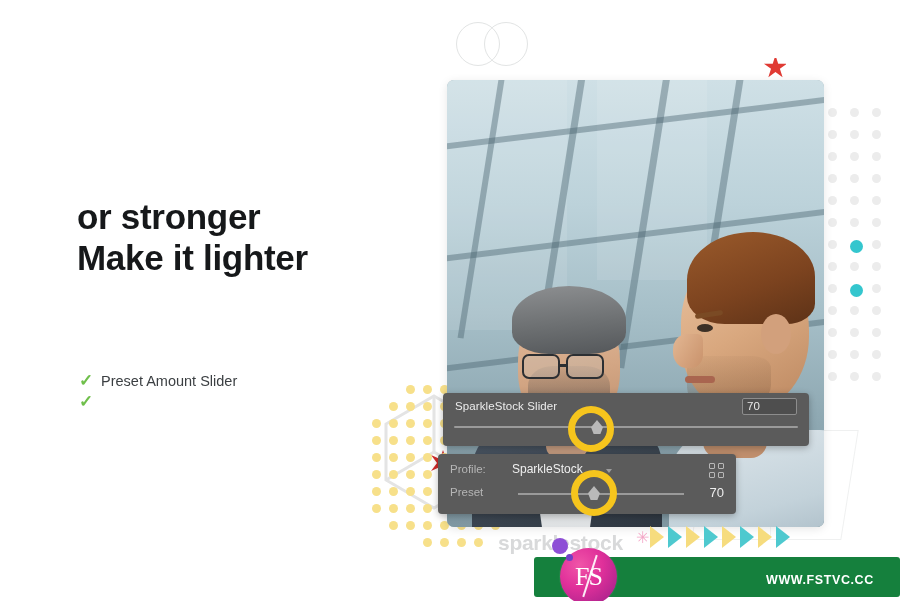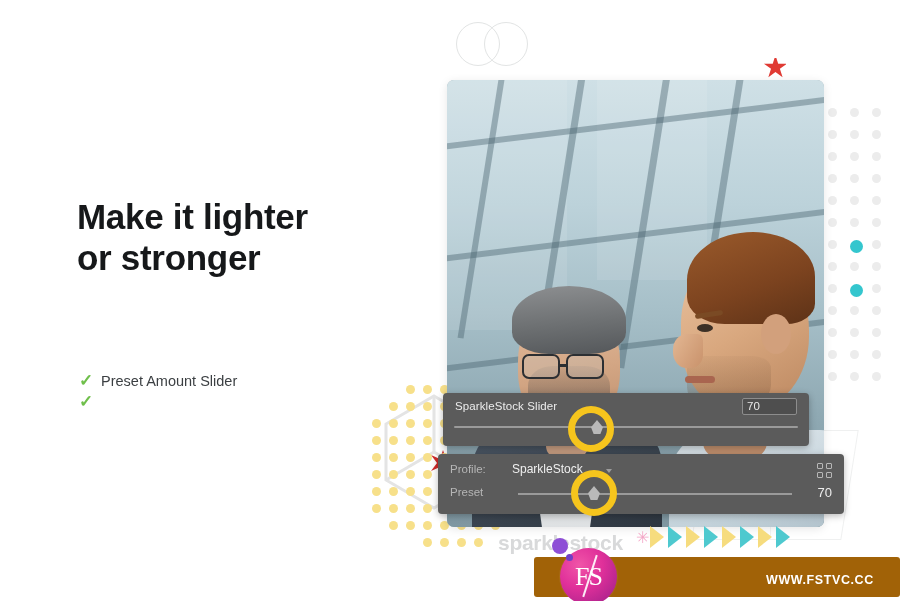--- a/index.html
+++ b/index.html
@@ -157,21 +157,21 @@
 
   
   .lr-panel {
     position:absolute;
     background:#5b5b5b;
     border-radius:4px;
     box-shadow:0 2px 7px rgba(0,0,0,.28);
     color:#e8e8e8;
   }
   .panel-preset { left:443px; top:393px; width:366px; height:53px; }
-  .panel-profile{ left:438px; top:454px; width:406px; height:60px; }
+  .panel-profile{ left:438px; top:454px; width:298px; height:60px; }
 
   .preset-row { position:relative; height:100%; }
   .preset-label {
     position:absolute; left:12px; top:7px;
     font-size:11.5px; color:#ececec; letter-spacing:.1px;
   }
   .preset-valuebox {
     position:absolute; right:12px; top:5px; width:55px; height:17px;
     background:#4e4e4e; border:1px solid #8d8d8d; border-radius:2px;
   }
@@ -258,21 +258,21 @@
     border:1.4px solid #eceded; transform:skewX(-9deg); opacity:.85;
   }
   .faint-frame2 {
     position:absolute; left:770px; top:290px; width:120px; height:250px;
     border-left:1.4px solid #f0f1f1; opacity:.8;
   }
 
   
   .wm-bar {
     position:absolute; left:534px; top:557px; width:366px; height:40px;
-    background:#a16207; border-radius:3px;
+    background:#15803d; border-radius:3px;
   }
   .wm-logo {
     position:absolute; left:26px; top:-9px; width:57px; height:57px;
     border-radius:50%;
     background:radial-gradient(circle at 34% 30%, #f055a8 0%, #e0309a 42%, #b4258f 78%, #8b2a86 100%);
     box-shadow:0 0 0 1px rgba(255,255,255,.06);
   }
   .wm-logo-dot {
     position:absolute; left:-8px; top:-10px; width:16px; height:16px;
     border-radius:50%; background:#8e4fd6;
@@ -532,22 +532,22 @@
     <div class="pf-label" style="top:32px;">Preset</div>
     <div class="pf-track"></div>
     <div class="lr-handle" style="left:150px;top:32px;"></div>
     <div class="pf-amount">70</div>
   </div>
 
   <div class="ring-hi ring-preset"></div>
   <div class="ring-hi ring-profile"></div>
 
   <div class="headline">
+    <div>or stronger</div>
     <div>Make it lighter</div>
-    <div>or stronger</div>
   </div>
 
 
   <div class="checklist">
     <div class="check-row">
       <span class="check-mark">✓</span>
       <span class="check-text">Preset Amount Slider</span>
     </div>
     <div class="check-row">
       <span class="check-mark">✓</span>

